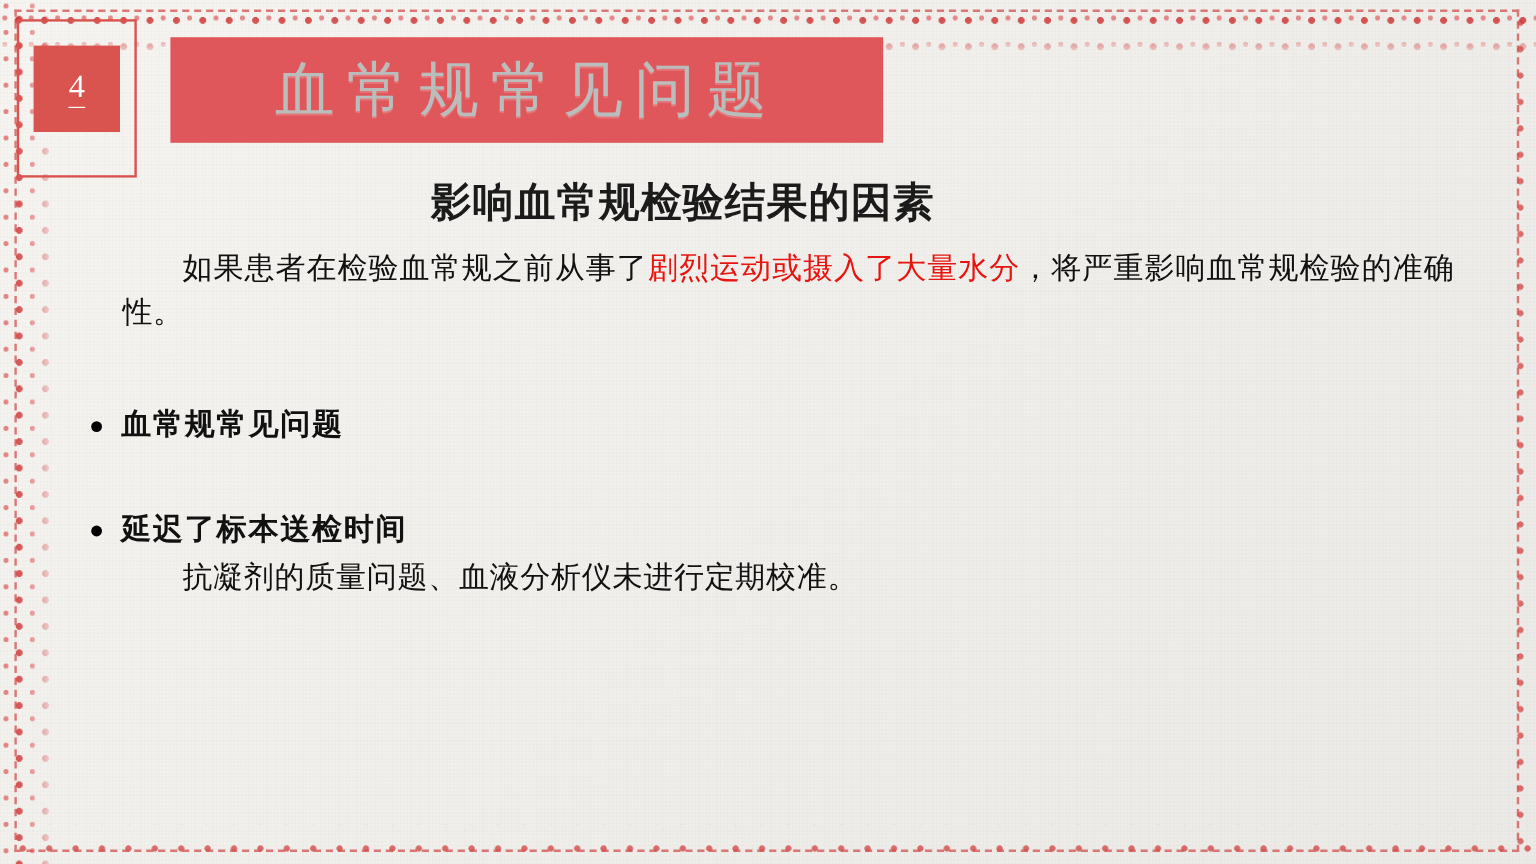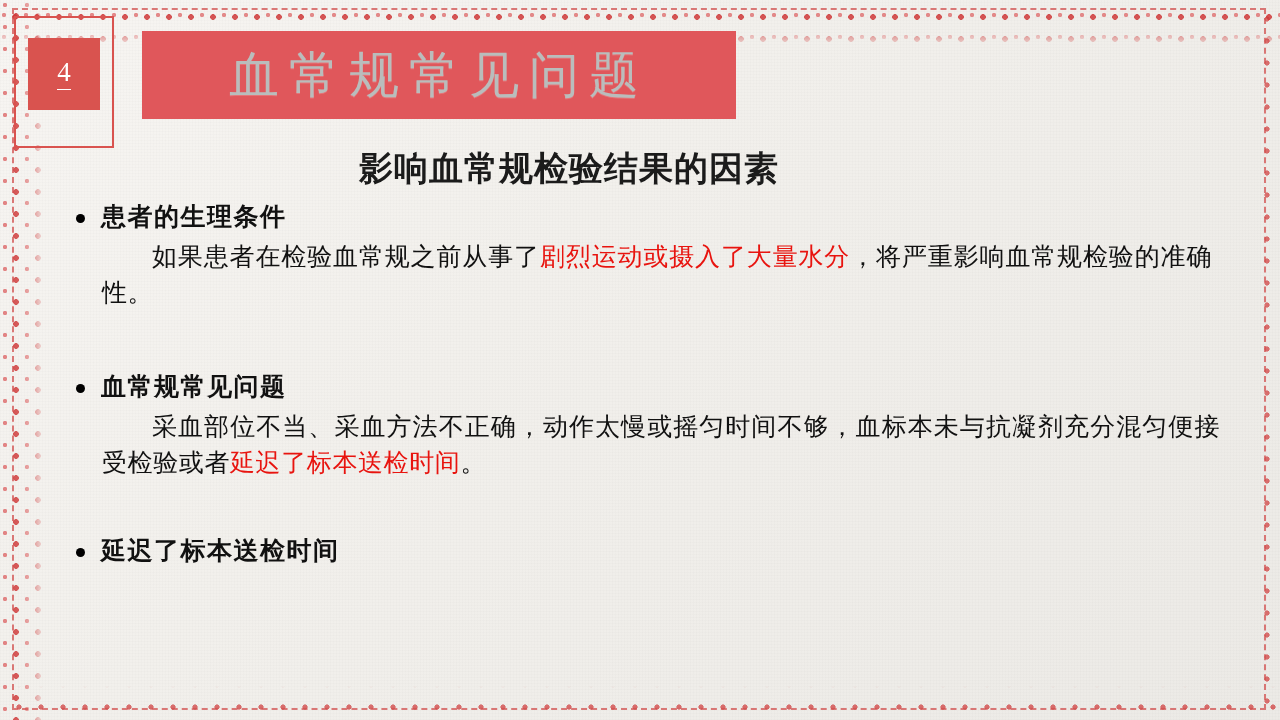--- a/index.html
+++ b/index.html
@@ -209,44 +209,40 @@
 
   <div class="banner">
     <span class="banner-text">血常规常见问题</span>
   </div>
 
   <div class="headline">影响血常规检验结果的因素</div>
 
   <div class="content">
 
     <div class="block">
-      <div class="bullet-line">
-        <span class="bullet-dot"></span>
-        <span class="bullet-title">患者的生理条件</span>
-      </div>
       <div class="para">
         <span>如果患者在检验血常规之前从事了</span><span class="hl">剧烈运动或摄入了大量水分</span><span>，将严重影响血常规检验的准确性。</span>
       </div>
     </div>
 
     <div class="sp-1"></div>
 
     <div class="block">
       <div class="bullet-line">
         <span class="bullet-dot"></span>
         <span class="bullet-title">血常规常见问题</span>
       </div>
-      <div class="para tight">
-        <span>采血部位不当、采血方法不正确，动作太慢或摇匀时间不够，血标本未与抗凝剂充分混匀便接受检验或者</span><span class="hl">延迟了标本送检时间</span><span>。</span>
-      </div>
     </div>
 
     <div class="sp-2"></div>
 
     <div class="block">
       <div class="bullet-line">
         <span class="bullet-dot"></span>
         <span class="bullet-title">延迟了标本送检时间</span>
       </div>
+      <div class="para">
+        <span>抗凝剂的质量问题、血液分析仪未进行定期校准。</span>
+      </div>
     </div>
 
   </div>
 </div>
 
 </body></html>

